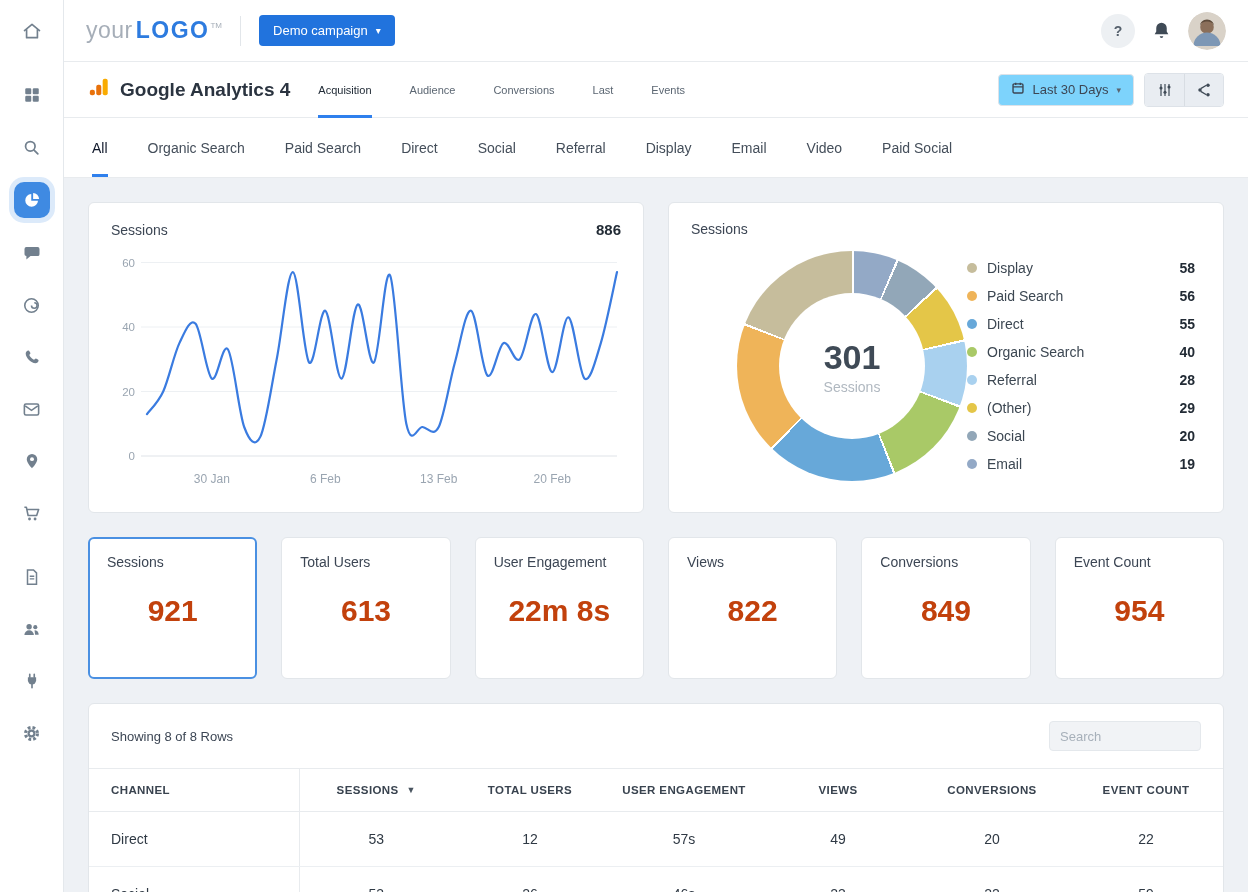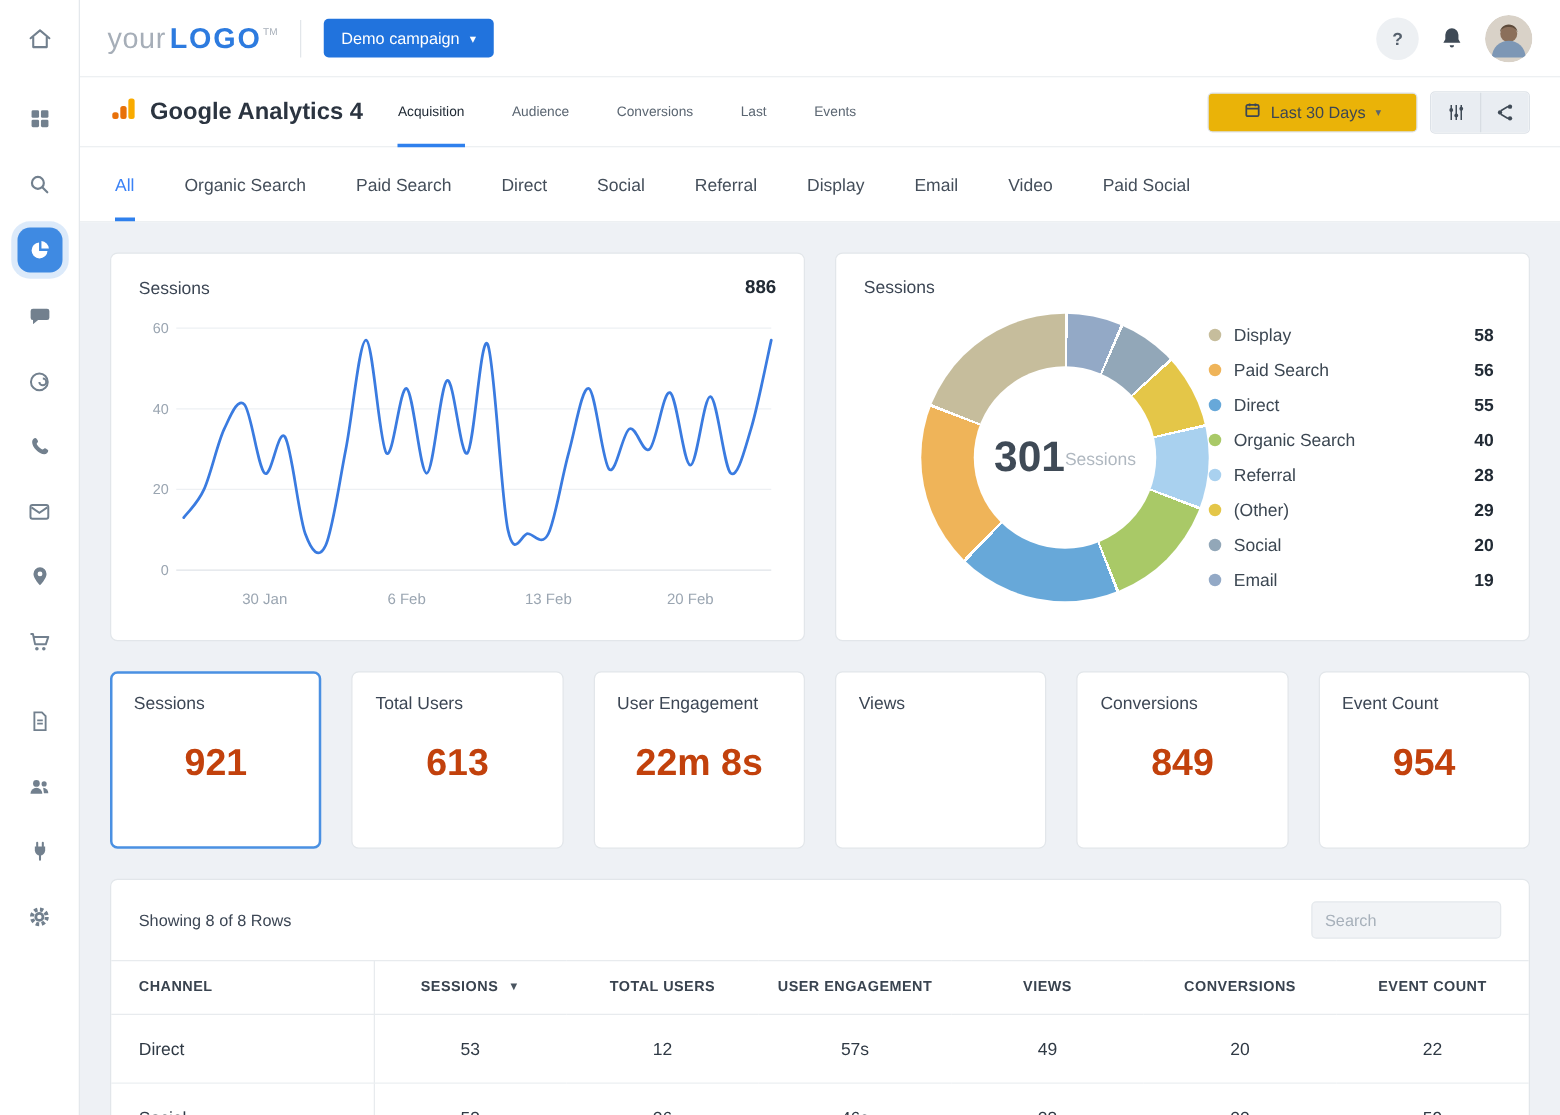--- a/index.html
+++ b/index.html
@@ -35,44 +35,44 @@
   .avatar { width:38px; height:38px; border-radius:50%; overflow:hidden; padding:0; }
   .avatar svg { display:block; }
 
   
   .report-bar { height:56px; flex:0 0 56px; display:flex; align-items:center; padding:0 24px; border-bottom:1px solid #e8ebee; background:#fff; }
   .ga-title { display:flex; align-items:center; gap:10px; font-size:19px; font-weight:700; color:#2b3440; margin-right:28px; white-space:nowrap; }
   .tabs { display:flex; gap:38px; height:56px; }
   .tab { display:flex; align-items:center; height:100%; font-size:11px; color:#5b6672; border-bottom:3px solid transparent; padding-top:3px; white-space:nowrap; }
   .tab.active { color:#212b36; border-bottom-color:#2f80ed; }
   .report-actions { margin-left:auto; display:flex; align-items:center; gap:10px; }
-  .date-btn { background:#eab308; border:1px solid #dde2e8; border-radius:4px; height:32px; padding:0 28px; display:flex; align-items:center; gap:8px; font-size:13px; color:#3c4654; }
+  .date-btn { background:#7dd3fc; border:1px solid #dde2e8; border-radius:4px; height:32px; padding:0 12px; display:flex; align-items:center; gap:8px; font-size:13px; color:#3c4654; }
   .date-btn .caret { font-size:9px; color:#5b6570; }
   .icon-group { display:flex; border:1px solid #dde2e8; border-radius:4px; overflow:hidden; }
   .icon-group button { width:39px; height:32px; background:#e9edf2; display:flex; align-items:center; justify-content:center; color:#3f4a56; }
   .icon-group button + button { border-left:1px solid #d8dde3; }
 
   
   .channel-bar { height:60px; flex:0 0 60px; display:flex; gap:40px; padding:0 28px; border-bottom:1px solid #e8ebee; background:#fff; }
   .channel-tab { display:flex; align-items:center; height:100%; font-size:14px; color:#444e5a; border-bottom:3px solid transparent; padding-top:3px; white-space:nowrap; }
-  .channel-tab.active { color:#3b82f6; border-bottom-color:#2f80ed; }
+  .channel-tab.active { color:#0f172a; border-bottom-color:#2f80ed; }
 
   
   .content { flex:1; background:#eef1f5; padding:24px; overflow:hidden; }
   .card { background:#fff; border:1px solid #e2e6ea; border-radius:6px; }
 
   .charts-row { display:flex; gap:24px; }
   .chart-card { width:556px; height:311px; padding:18px 22px; }
   .card-head { display:flex; align-items:center; margin-bottom:4px; }
   .card-title { font-size:14px; color:#3c4654; }
   .card-total { margin-left:auto; font-size:15px; font-weight:700; color:#222b35; }
 
   .donut-wrap { display:flex; align-items:center; margin-top:14px; }
   .donut { position:relative; width:230px; height:230px; border-radius:50%; margin-left:46px; }
-  .donut-hole { position:absolute; inset:42px; background:#fff; border-radius:50%; display:flex; flex-direction:row; align-items:center; justify-content:center; }
+  .donut-hole { position:absolute; inset:42px; background:#fff; border-radius:50%; display:flex; flex-direction:column; align-items:center; justify-content:center; }
   .donut-val { font-size:34px; font-weight:700; color:#3f4a56; }
   .donut-sub { font-size:14px; color:#b0b8c0; margin-top:2px; }
   .legend { margin-left:auto; margin-right:6px; width:228px; display:flex; flex-direction:column; gap:8px; }
   .legend-item { display:flex; align-items:center; gap:10px; height:20px; }
   .legend-dot { width:10px; height:10px; border-radius:50%; flex:0 0 10px; }
   .legend-label { flex:1; font-size:14px; color:#3c4752; }
   .legend-value { font-size:14px; font-weight:700; color:#222b35; }
 
   .kpi-row { display:flex; gap:24px; margin-top:24px; }
   .kpi { flex:1; height:142px; padding:16px 18px; }
@@ -376,20 +376,21 @@
           <section class="card kpi">
             <div class="kpi-label">Total Users</div>
             <div class="kpi-value">613</div>
           </section>
           <section class="card kpi">
             <div class="kpi-label">User Engagement</div>
             <div class="kpi-value">22m 8s</div>
           </section>
           <section class="card kpi">
             <div class="kpi-label">Views</div>
+            <div class="kpi-value">822</div>
           </section>
           <section class="card kpi">
             <div class="kpi-label">Conversions</div>
             <div class="kpi-value">849</div>
           </section>
           <section class="card kpi">
             <div class="kpi-label">Event Count</div>
             <div class="kpi-value">954</div>
           </section>
         </div>

